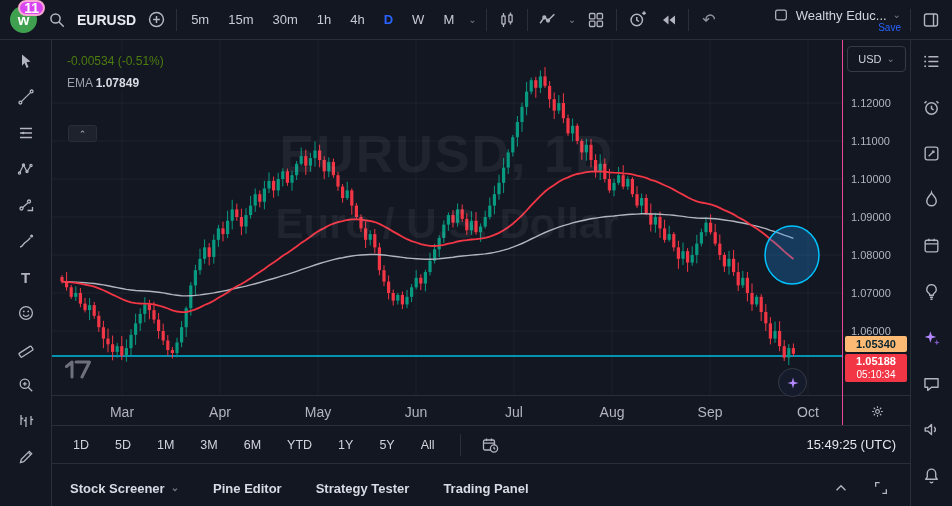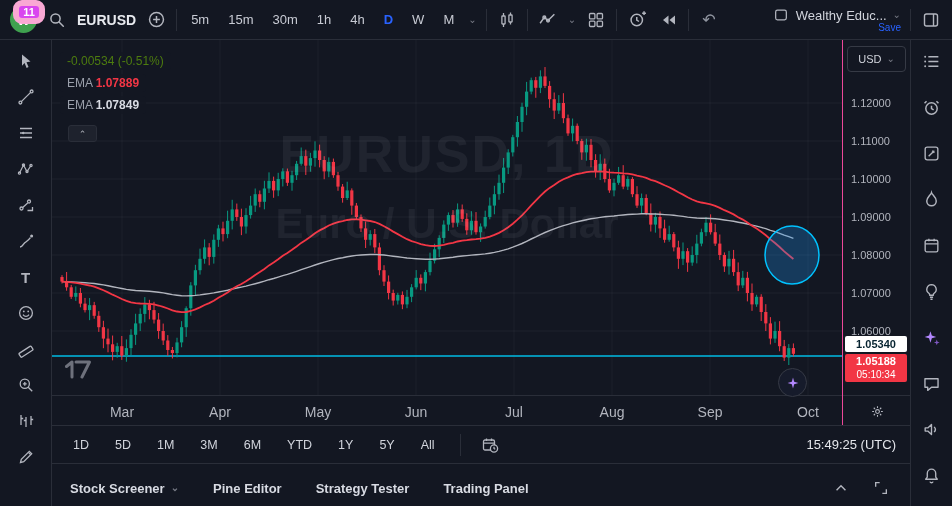--- a/index.html
+++ b/index.html
@@ -8,22 +8,22 @@
   [data-interactable="true"]{cursor:pointer;}
   svg{display:block}
   .ic{width:22px;height:22px;display:flex;align-items:center;justify-content:center;color:#b2b5be;border-radius:4px;flex:0 0 auto;}
   .vsep{width:1px;height:22px;background:#2a2e39;flex:0 0 auto;}
 
   
   .topbar{position:absolute;left:0;top:0;width:952px;height:40px;box-sizing:border-box;
           border-bottom:1px solid #2a2e39;display:flex;align-items:center;gap:9px;padding:0 10px;background:#131722;z-index:5;}
   .avatar{position:relative;width:27px;height:27px;border-radius:50%;background:#3fa14f;color:#fff;
           font-weight:700;font-size:15px;display:flex;align-items:center;justify-content:center;}
-  .nbadge{position:absolute;top:-6px;right:-8px;background:#d946ef;color:#fff;font-size:11px;font-weight:700;
-          border-radius:9px;padding:1px 4px;border:6px solid #f9a8d4;line-height:10px;}
+  .nbadge{position:absolute;top:-6px;right:-8px;background:#d946ef;color:#fff;font-size:14px;font-weight:700;
+          border-radius:9px;padding:1px 4px;border:2px solid #f9a8d4;line-height:10px;}
   .symbol{font-weight:700;font-size:14px;color:#e8eaef;}
   .intv{padding:3px 5px;font-size:13px;color:#c8cbd4;border-radius:4px;}
   .intv.active{color:#2962ff;font-weight:700;}
   .chev{font-size:10px;color:#787b86;line-height:1;}
   .layout-col{display:flex;flex-direction:column;align-items:flex-end;margin-left:auto;}
   .layout-row{display:flex;align-items:center;gap:6px;font-size:13px;color:#d1d4dc;}
   .save{font-size:10px;color:#2962ff;margin-top:-2px;}
 
   
   .left-rail{position:absolute;left:0;top:40px;bottom:0;width:52px;box-sizing:border-box;border-right:1px solid #2a2e39;
@@ -48,21 +48,21 @@
   .ai-btn{position:absolute;left:726px;top:328px;width:27px;height:27px;border-radius:50%;background:#161b2b;
           border:1px solid #363a45;display:flex;align-items:center;justify-content:center;z-index:3;}
   .time-axis{position:absolute;left:0;top:355px;width:790px;height:30px;border-top:1px solid #2a2e39;background:#131722;z-index:2;}
   .month{position:absolute;top:8px;transform:translateX(-50%);font-size:14px;color:#b2b5be;}
 
   
   .price-col{position:absolute;left:842px;top:40px;width:68px;height:385px;border-left:1px solid #ec4899;background:#131722;}
   .ptick{position:absolute;left:8px;font-size:11px;color:#b2b5be;}
   .usd{position:absolute;top:6px;left:4px;width:57px;height:24px;border:1px solid #363a45;border-radius:4px;background:#131722;
        display:flex;align-items:center;justify-content:center;gap:5px;font-size:11px;color:#d1d4dc;z-index:2;}
-  .badge-support{position:absolute;left:2px;width:62px;height:16px;background:#ffffff;color:#062330;font-size:11px;font-weight:700;
+  .badge-support{position:absolute;left:2px;width:62px;height:16px;background:#fdba74;color:#062330;font-size:11px;font-weight:700;
                  display:flex;align-items:center;justify-content:center;border-radius:2px;z-index:3;text-align:right;}
   .badge-price{position:absolute;left:2px;width:62px;height:28px;background:#f23645;color:#fff;border-radius:2px;z-index:3;
                display:flex;flex-direction:column;align-items:center;justify-content:center;font-size:11px;line-height:13px;font-weight:700;}
   .gear-row{position:absolute;left:0;right:0;top:355px;height:30px;border-top:1px solid #2a2e39;
             display:flex;align-items:center;justify-content:center;}
 
   
   .interval-bar{position:absolute;left:52px;top:425px;width:858px;height:38px;box-sizing:border-box;border-top:1px solid #2a2e39;
                 display:flex;align-items:center;gap:12px;padding:0 14px;background:#131722;}
   .range-btn{padding:4px 7px;font-size:12.5px;color:#d1d4dc;border-radius:4px;}
@@ -594,21 +594,20 @@
         <rect x="735.1999999999999" y="308.1" width="3.2" height="9.500000000000625" fill="#089981"></rect>
         <line x1="741.4" x2="741.4" y1="303.4286604445219" y2="316.38136077838544" stroke="#f23645" stroke-width="1"></line>
         <rect x="739.8" y="308.1" width="3.2" height="5.700000000000159" fill="#f23645"></rect>
         <path d="M10.0 241.6 L14.6 241.7 L19.2 241.9 L23.8 242.1 L28.4 242.4 L33.0 242.8 L37.6 243.1 L42.2 243.5 L46.8 244.2 L51.4 244.9 L56.0 245.8 L60.6 246.7 L65.2 247.6 L69.8 248.5 L74.4 249.4 L79.0 250.0 L83.6 250.5 L88.2 250.8 L92.8 251.0 L97.4 251.3 L102.0 251.7 L106.6 252.2 L111.2 252.9 L115.8 253.7 L120.4 254.6 L125.0 255.2 L129.6 255.7 L134.2 255.9 L138.8 255.7 L143.4 255.4 L148.0 254.9 L152.6 254.2 L157.2 253.6 L161.8 252.9 L166.4 252.0 L171.0 251.1 L175.6 250.2 L180.2 249.0 L184.8 248.0 L189.4 247.1 L194.0 246.1 L198.6 244.9 L203.2 243.7 L207.8 242.5 L212.4 241.2 L217.0 239.7 L221.6 238.5 L226.2 237.1 L230.8 235.6 L235.4 234.3 L240.0 232.8 L244.6 231.3 L249.2 229.7 L253.8 228.2 L258.4 226.6 L263.0 225.0 L267.6 223.5 L272.2 222.2 L276.8 220.8 L281.4 219.6 L286.0 218.5 L290.6 217.7 L295.2 216.7 L299.8 216.0 L304.4 215.4 L309.0 215.0 L313.6 214.8 L318.2 214.5 L322.8 214.4 L327.4 214.7 L332.0 215.0 L336.6 215.6 L341.2 216.2 L345.8 216.8 L350.4 217.4 L355.0 218.0 L359.6 218.4 L364.2 218.7 L368.8 219.0 L373.4 219.2 L378.0 219.2 L382.6 219.1 L387.2 218.8 L391.8 218.3 L396.4 217.7 L401.0 217.2 L405.6 216.5 L410.2 216.0 L414.8 215.6 L419.4 215.1 L424.0 214.8 L428.6 214.4 L433.2 213.9 L437.8 213.2 L442.4 212.4 L447.0 211.4 L451.6 210.2 L456.2 208.8 L460.8 207.2 L465.4 205.4 L470.0 203.5 L474.6 201.3 L479.2 199.0 L483.8 196.9 L488.4 194.6 L493.0 192.5 L497.6 190.6 L502.2 188.9 L506.8 187.1 L511.4 185.6 L516.0 184.3 L520.6 182.9 L525.2 181.7 L529.8 180.7 L534.4 179.7 L539.0 178.8 L543.6 178.1 L548.2 177.4 L552.8 176.8 L557.4 176.4 L562.0 176.0 L566.6 175.4 L571.2 175.0 L575.8 174.5 L580.4 174.2 L585.0 174.1 L589.6 173.8 L594.2 173.8 L598.8 174.0 L603.4 174.0 L608.0 174.2 L612.6 174.6 L617.2 174.9 L621.8 175.3 L626.4 175.9 L631.0 176.4 L635.6 177.1 L640.2 177.6 L644.8 178.0 L649.4 178.2 L654.0 178.3 L658.6 178.5 L663.2 178.8 L667.8 179.3 L672.4 180.0 L677.0 180.6 L681.6 181.3 L686.2 182.2 L690.8 183.0 L695.4 184.0 L700.0 185.1 L704.6 186.1 L709.2 187.4 L713.8 188.7 L718.4 190.3 L723.0 191.7 L727.6 193.3 L732.2 195.1 L736.8 196.7 L741.4 198.4 " fill="none" stroke="#b2b5be" stroke-width="1.4"></path>
         <path d="M10.0 241.6 L14.6 241.8 L19.2 242.4 L23.8 242.8 L28.4 243.6 L33.0 244.7 L37.6 245.5 L42.2 246.7 L46.8 248.3 L51.4 250.2 L56.0 252.4 L60.6 254.7 L65.2 256.7 L69.8 259.0 L74.4 260.9 L79.0 262.3 L83.6 263.1 L88.2 263.5 L92.8 263.6 L97.4 263.8 L102.0 264.4 L106.6 265.5 L111.2 266.9 L115.8 268.5 L120.4 270.3 L125.0 271.5 L129.6 272.2 L134.2 272.0 L138.8 271.0 L143.4 269.4 L148.0 267.4 L152.6 265.0 L157.2 263.1 L161.8 260.7 L166.4 257.8 L171.0 255.3 L175.6 252.4 L180.2 249.1 L184.8 246.3 L189.4 244.0 L194.0 241.3 L198.6 238.3 L203.2 235.0 L207.8 232.1 L212.4 228.9 L217.0 225.4 L221.6 222.5 L226.2 219.2 L230.8 215.7 L235.4 212.9 L240.0 209.8 L244.6 206.5 L249.2 202.9 L253.8 199.9 L258.4 196.7 L263.0 193.3 L267.6 190.4 L272.2 188.1 L276.8 185.5 L281.4 183.6 L286.0 182.1 L290.6 181.2 L295.2 180.0 L299.8 179.4 L304.4 179.3 L309.0 179.7 L313.6 180.4 L318.2 181.0 L322.8 182.0 L327.4 183.9 L332.0 186.2 L336.6 188.8 L341.2 191.6 L345.8 194.1 L350.4 196.8 L355.0 199.2 L359.6 201.1 L364.2 202.5 L368.8 204.1 L373.4 205.2 L378.0 205.8 L382.6 206.0 L387.2 205.7 L391.8 204.8 L396.4 203.7 L401.0 202.8 L405.6 201.5 L410.2 200.6 L414.8 200.2 L419.4 199.5 L424.0 199.2 L428.6 198.7 L433.2 197.8 L437.8 196.6 L442.4 194.9 L447.0 192.9 L451.6 190.3 L456.2 187.3 L460.8 183.7 L465.4 179.7 L470.0 175.3 L474.6 170.5 L479.2 165.3 L483.8 160.7 L488.4 155.9 L493.0 151.5 L497.6 147.9 L502.2 144.9 L506.8 141.7 L511.4 139.2 L516.0 137.4 L520.6 135.4 L525.2 134.0 L529.8 133.2 L534.4 132.1 L539.0 131.6 L543.6 131.6 L548.2 131.3 L552.8 131.6 L557.4 132.3 L562.0 132.7 L566.6 132.8 L571.2 133.4 L575.8 133.6 L580.4 134.4 L585.0 135.6 L589.6 136.5 L594.2 137.9 L598.8 139.8 L603.4 141.2 L608.0 143.1 L612.6 145.3 L617.2 147.2 L621.8 149.6 L626.4 152.3 L631.0 154.6 L635.6 157.3 L640.2 159.5 L644.8 161.3 L649.4 162.5 L654.0 163.3 L658.6 164.4 L663.2 165.9 L667.8 167.9 L672.4 170.2 L677.0 172.1 L681.6 174.4 L686.2 177.2 L690.8 179.6 L695.4 182.5 L700.0 185.7 L704.6 188.5 L709.2 191.7 L713.8 195.3 L718.4 199.4 L723.0 203.0 L727.6 207.0 L732.2 211.4 L736.8 215.2 L741.4 219.0 " fill="none" stroke="#f23645" stroke-width="1.8"></path>
         <ellipse cx="740" cy="215.00000000000014" rx="27" ry="29" fill="rgba(33,150,243,0.28)" stroke="#00c2ff" stroke-width="1.5" data-interactable="true"></ellipse>
       </svg>
 
     <div class="legend" data-interactable="false">
       <div><span class="pill neg" data-interactable="false">-0.00534 (-0.51%)</span></div>
-      <div><span class="pill" data-interactable="true"><span class="dim" data-interactable="false">EMA</span> <span class="emaval1" data-interactable="false">1.07889</span></span></div>
       <div><span class="pill" data-interactable="true"><span class="dim" data-interactable="false">EMA</span> <span class="emaval2" data-interactable="false">1.07849</span></span></div>
     </div>
     <div class="collapse-btn" data-interactable="true">
       <span data-interactable="false">⌃</span>
     </div>
 
     <div class="tvwm" data-interactable="false">
       <svg width="28" height="19" viewBox="0 0 28 19" stroke="currentColor" fill="none" stroke-width="3" stroke-linecap="round" stroke-linejoin="round">
           <path d="M2.5 6.5L8 2v15"></path>
           <path d="M12 2h13.5L18 17"></path>

